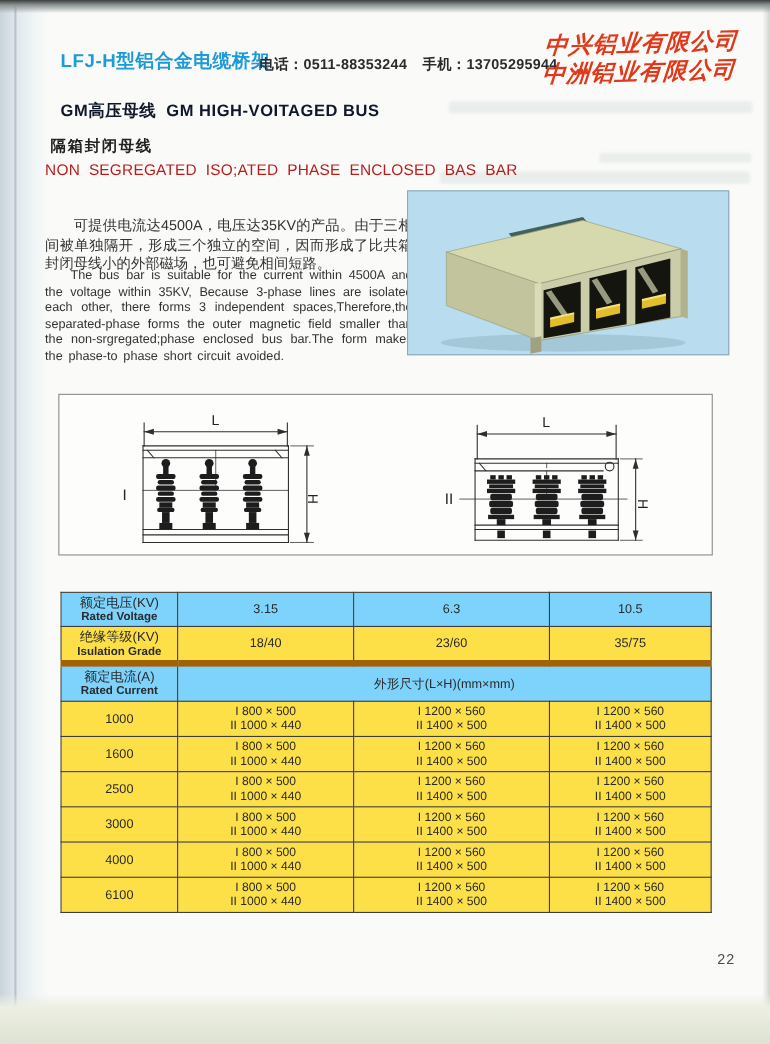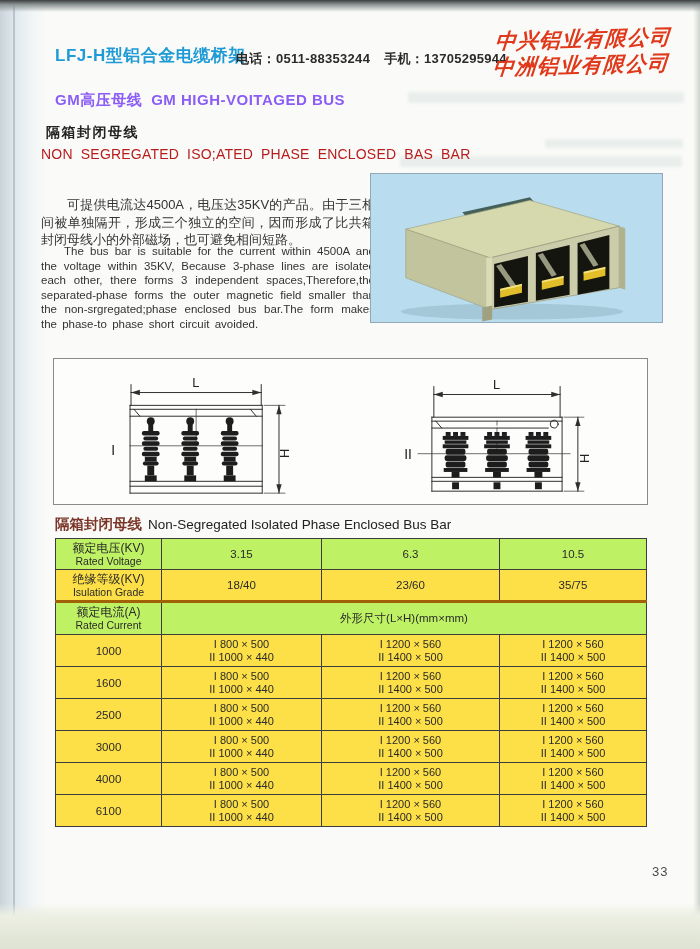--- a/index.html
+++ b/index.html
@@ -23,21 +23,21 @@
   
   .brand-title { position:absolute; left:55px; top:44px; font-size:17px; font-weight:bold;
     color:#1e9ad6; letter-spacing:.5px; z-index:3; }
   .contact { position:absolute; left:236px; top:50px; font-size:13px; font-weight:600;
     color:#2b2b2b; letter-spacing:.3px; z-index:3; }
   .contact span { margin-right:14px; }
   .company { position:absolute; left:494px; top:26px; width:196px; z-index:3;
     color:#e0381a; font-family:"DejaVu Serif", serif; font-style:italic; font-weight:bold;
     font-size:21px; line-height:26px; letter-spacing:1px; transform:rotate(-1.5deg) skewX(-6deg); }
   .gm-title { position:absolute; left:55px; top:91px; font-size:15px; font-weight:bold;
-    color:#8b5cf6; letter-spacing:.5px; z-index:3; }
+    color:#0f172a; letter-spacing:.5px; z-index:3; }
   .gm-title .en { margin-left:9px; }
 
   
   .ghost { position:absolute; background:#7e93a0; opacity:.13; filter:blur(1.6px);
     border-radius:2px; z-index:1; }
 
   
   .sub-zh { position:absolute; left:46px; top:124px; font-size:14px; font-weight:bold;
     color:#222; letter-spacing:1.5px; z-index:3; }
   .sub-en { position:absolute; left:41px; top:146px; font-size:14px; color:#b91c1c;
@@ -57,27 +57,27 @@
 
   
   .table-title { position:absolute; left:55px; top:515px; z-index:3; }
   .table-title .zh { font-size:14.5px; font-weight:bold; color:#7a3528; }
   .table-title .en { font-size:13.5px; color:#222; margin-left:6px; }
 
   .spec-table { position:absolute; left:55px; top:538px; width:591px; z-index:3;
     border-collapse:collapse; table-layout:fixed; font-size:11.5px; color:#2a2a2a; }
   .spec-table td { border:1px solid #3c3c3c; text-align:center; vertical-align:middle;
     padding:1px 2px; }
-  .blue-cell { background:#bef264; }
+  .blue-cell { background:#7dd3fc; }
   .light-cell { background:#fde047; }
   .hdr-row td { height:28px; }
-  .dim-row td { height:29px; border-top:3px solid #a16207; }
+  .dim-row td { height:29px; border-top:6px solid #a16207; }
   .data-row td { height:29px; }
   .lbl .zh { font-size:12px; line-height:13px; }
-  .lbl .en { font-size:10.5px; line-height:12px; }
+  .lbl .en { font-size:10.5px; line-height:12px;font-weight:bold; }
   .data-row .dim div { line-height:13px; font-size:11px; }
   .data-row .cur { font-size:11.5px; }
 
   .page-num { position:absolute; left:652px; top:864px; font-size:13px; color:#4c4c4c;
     letter-spacing:1px; z-index:6; }
 
   svg text { font-family:"Liberation Sans", sans-serif; }
 </style>
 </head>
 <body>
@@ -295,23 +295,20 @@
             <rect x="400" y="114.5" width="8" height="5.5"></rect>
           <rect x="400.5" y="125" width="7" height="7"></rect>
         </g>
       </g>
       <text x="442" y="30" font-size="13" fill="#222">L</text>
       <text x="534" y="100" font-size="13" fill="#222" transform="rotate(90 534,96)">H</text>
       <text x="352" y="101" font-size="14" fill="#222">II</text>
     </svg>
   </div>
 
-  <div class="table-title">
-    <span class="zh">隔箱封闭母线</span><span class="en">Non-Segregated Isolated Phase Enclosed Bus Bar</span>
-  </div>
 
   <table class="spec-table">
     <colgroup>
         <col style="width:106px">
         <col style="width:160px">
         <col style="width:178px">
         <col style="width:147px">
       </colgroup>
     <tbody id="spec-body">
       <tr class="hdr-row">
@@ -425,14 +422,14 @@
             <div>II 1400 × 500</div>
           </td>
           <td class="light-cell dim">
             <div>I 1200 × 560</div>
             <div>II 1400 × 500</div>
           </td>
         </tr>
       </tbody>
   </table>
 
-  <div class="page-num">33</div>
+  <div class="page-num">22</div>
 </div>
 
 </body></html>

